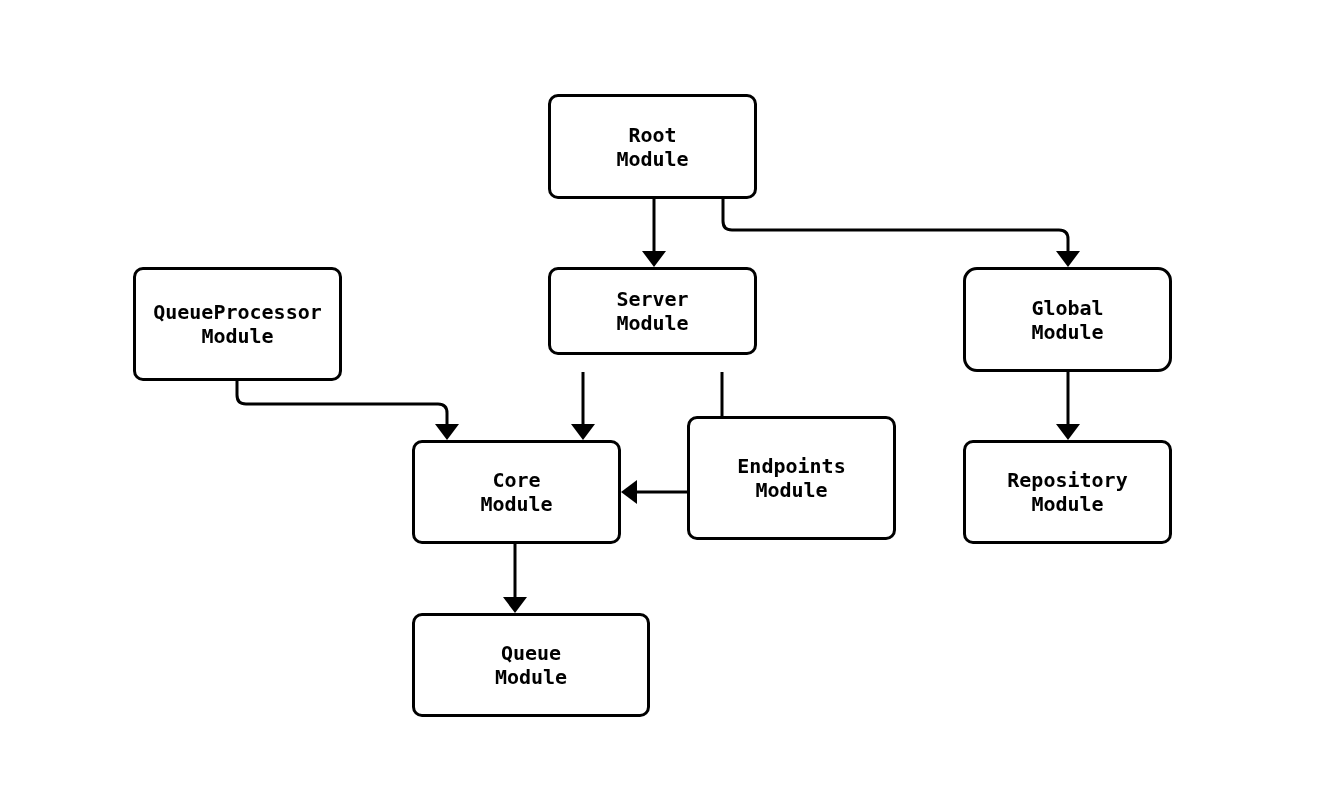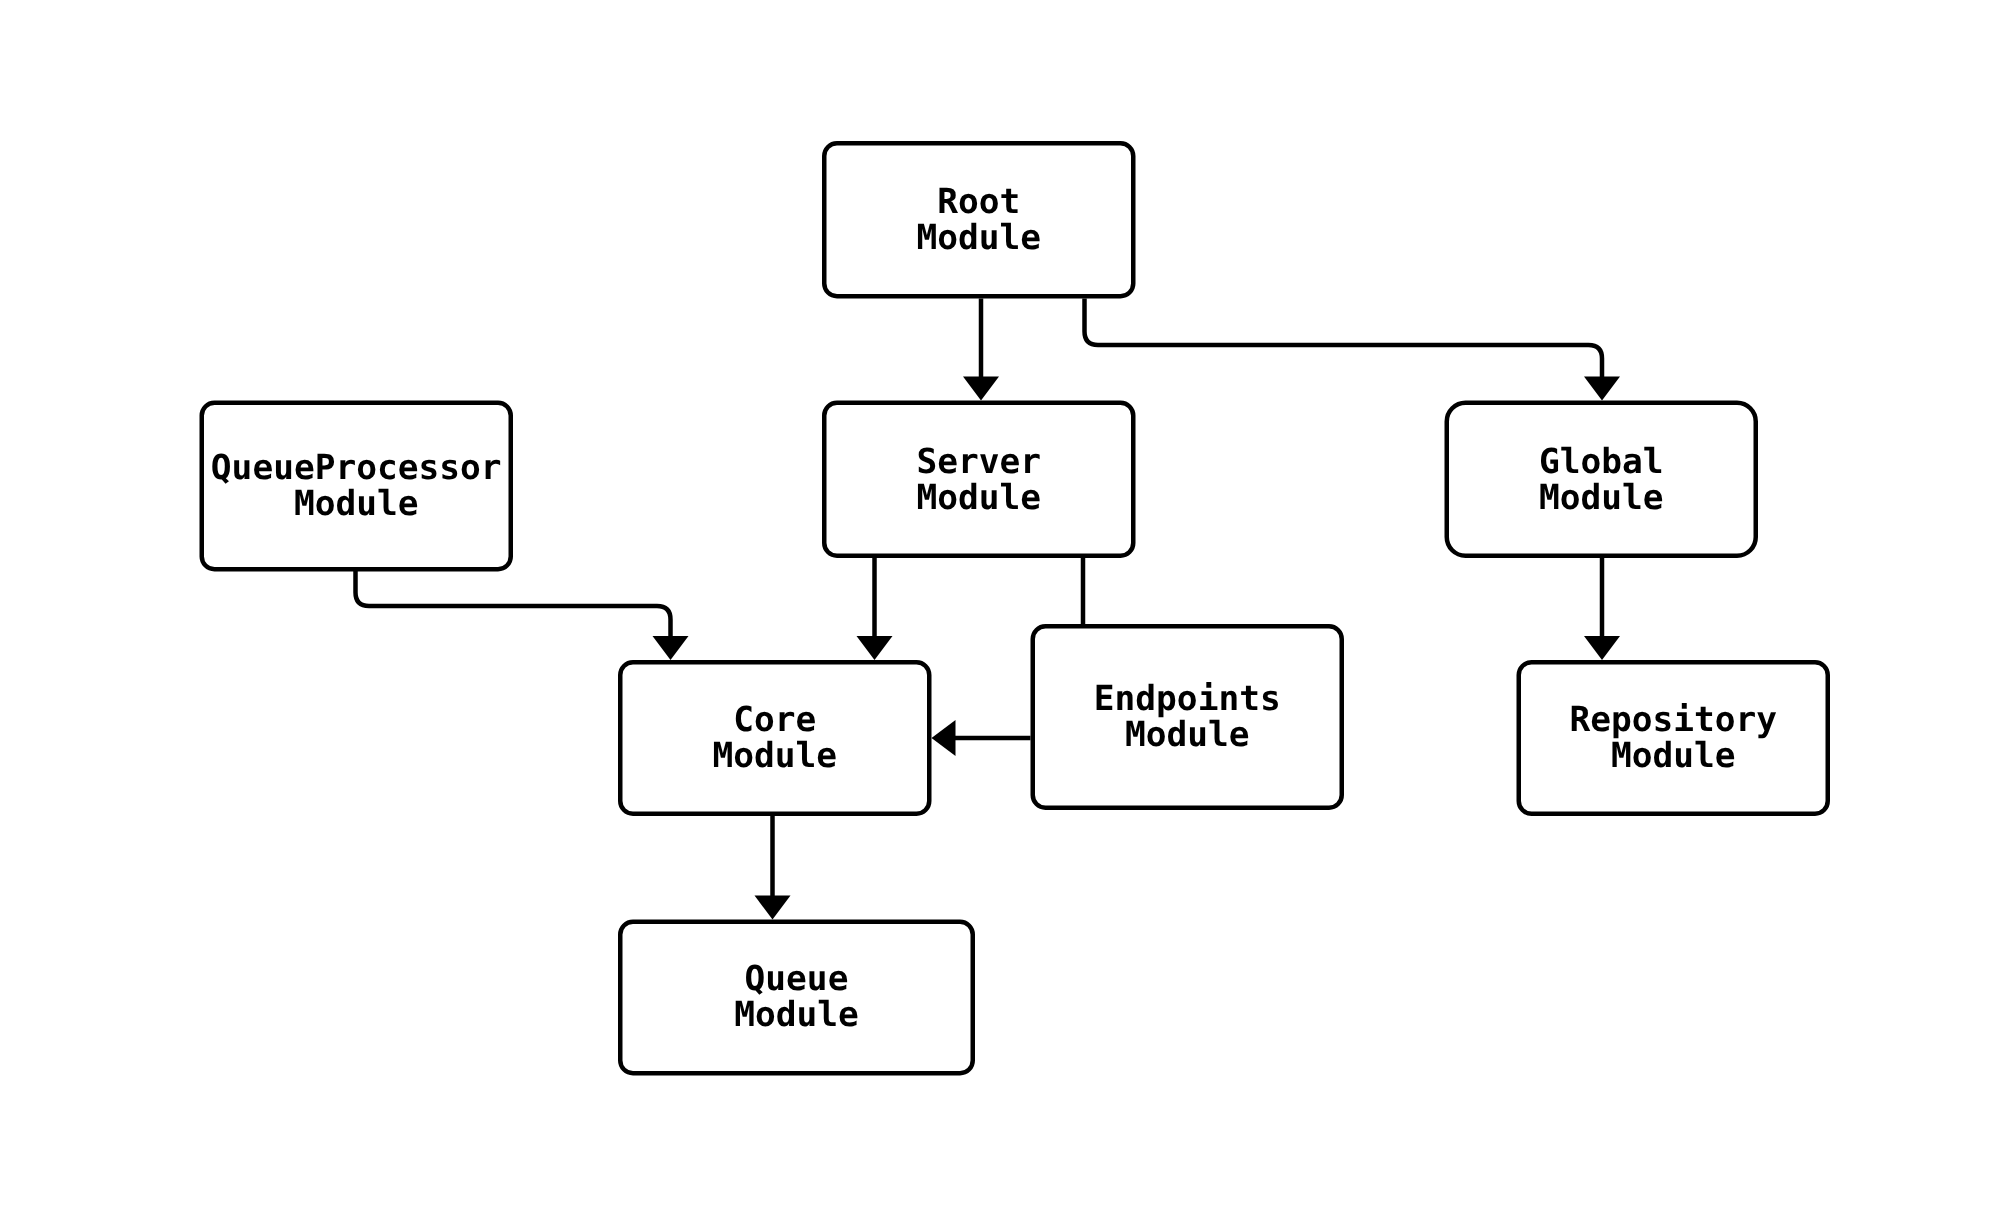--- a/index.html
+++ b/index.html
@@ -27,21 +27,21 @@
     box-sizing: border-box;
     background: #ffffff;
     border: 3px solid #000000;
     border-radius: 10px;
     display: flex;
     flex-direction: column;
     align-items: center;
     justify-content: center;
     text-align: center;
     font-weight: bold;
-    font-size: 23px;
+    font-size: 20px;
     line-height: 24px;
     color: #000000;
     letter-spacing: 0;
   }
   .node span {
     display: block;
     white-space: nowrap;
   }
   .edge-path {
     fill: none;
@@ -77,37 +77,37 @@
     </svg>
   <div id="node-layer">
       <div class="node" style="left: 548px; top: 94px; width: 209px; height: 105px;">
         <span>Root</span>
         <span>Module</span>
       </div>
       <div class="node" style="left: 133px; top: 267px; width: 209px; height: 114px;">
         <span>QueueProcessor</span>
         <span>Module</span>
       </div>
-      <div class="node" style="left: 548px; top: 267px; width: 209px; height: 105px;">
+      <div class="node" style="left: 548px; top: 267px; width: 209px; height: 88px;">
         <span>Server</span>
         <span>Module</span>
       </div>
       <div class="node" style="left: 963px; top: 267px; width: 209px; height: 105px; border-radius: 14px;">
         <span>Global</span>
         <span>Module</span>
       </div>
       <div class="node" style="left: 412px; top: 440px; width: 209px; height: 104px; justify-content: center;">
         <span>Core</span>
         <span>Module</span>
       </div>
       <div class="node" style="left: 687px; top: 416px; width: 209px; height: 124px;">
         <span>Endpoints</span>
         <span>Module</span>
       </div>
-      <div class="node" style="left: 963px; top: 440px; width: 209px; height: 104px; margin-left: 48px;">
+      <div class="node" style="left: 963px; top: 440px; width: 209px; height: 104px;">
         <span>Repository</span>
         <span>Module</span>
       </div>
       <div class="node" style="left: 412px; top: 613px; width: 238px; height: 104px;">
         <span>Queue</span>
         <span>Module</span>
       </div>
     </div>
 </div>
 

